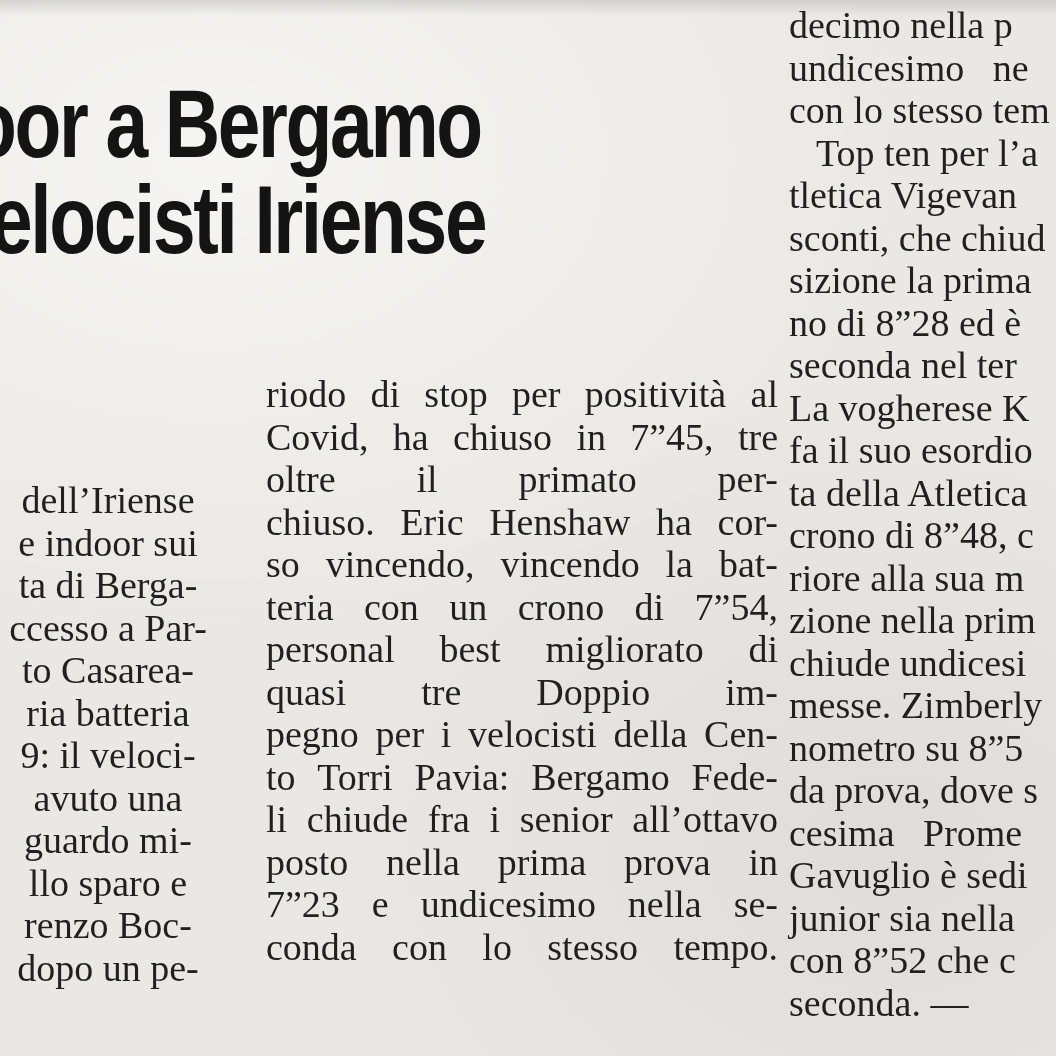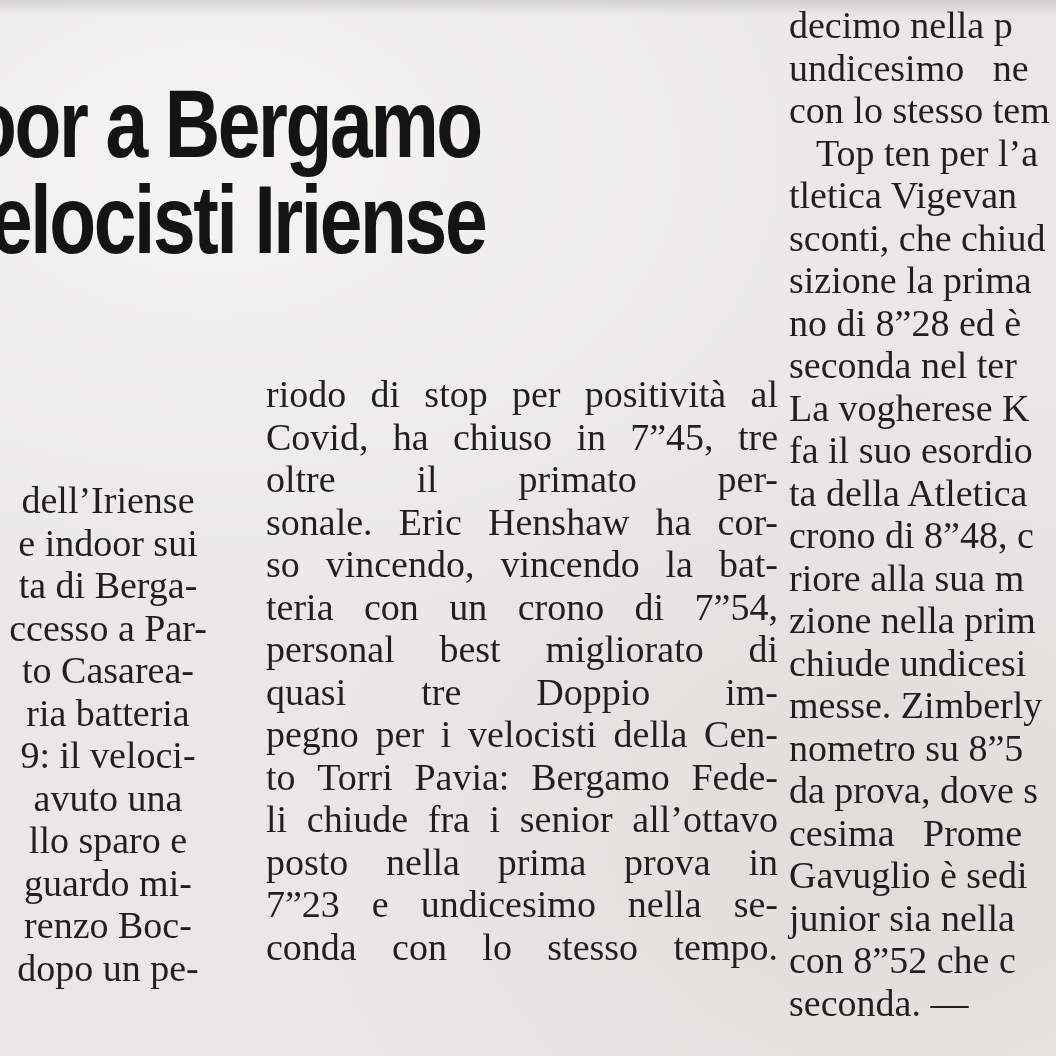--- a/index.html
+++ b/index.html
@@ -59,22 +59,22 @@
 
   <div class="col left-col">
       <div class="line">dell’Iriense</div>
       <div class="line">e indoor sui</div>
       <div class="line">ta di Berga-</div>
       <div class="line">ccesso a Par-</div>
       <div class="line">to Casarea-</div>
       <div class="line">ria batteria</div>
       <div class="line">9: il veloci-</div>
       <div class="line">avuto una</div>
+      <div class="line">guardo mi-</div>
       <div class="line">llo sparo e</div>
-      <div class="line">guardo mi-</div>
       <div class="line">renzo Boc-</div>
       <div class="line">dopo un pe-</div>
     </div>
 
   <div class="col mid-col">
       <div class="line">
         <span>riodo</span>
         <span>di</span>
         <span>stop</span>
         <span>per</span>
@@ -89,21 +89,21 @@
         <span>7”45,</span>
         <span>tre</span>
       </div>
       <div class="line">
         <span>oltre</span>
         <span>il</span>
         <span>primato</span>
         <span>per-</span>
       </div>
       <div class="line">
-        <span>sonale.</span>
+        <span>chiuso.</span>
         <span>Eric</span>
         <span>Henshaw</span>
         <span>ha</span>
         <span>cor-</span>
       </div>
       <div class="line">
         <span>so</span>
         <span>vincendo,</span>
         <span>vincendo</span>
         <span>la</span>

